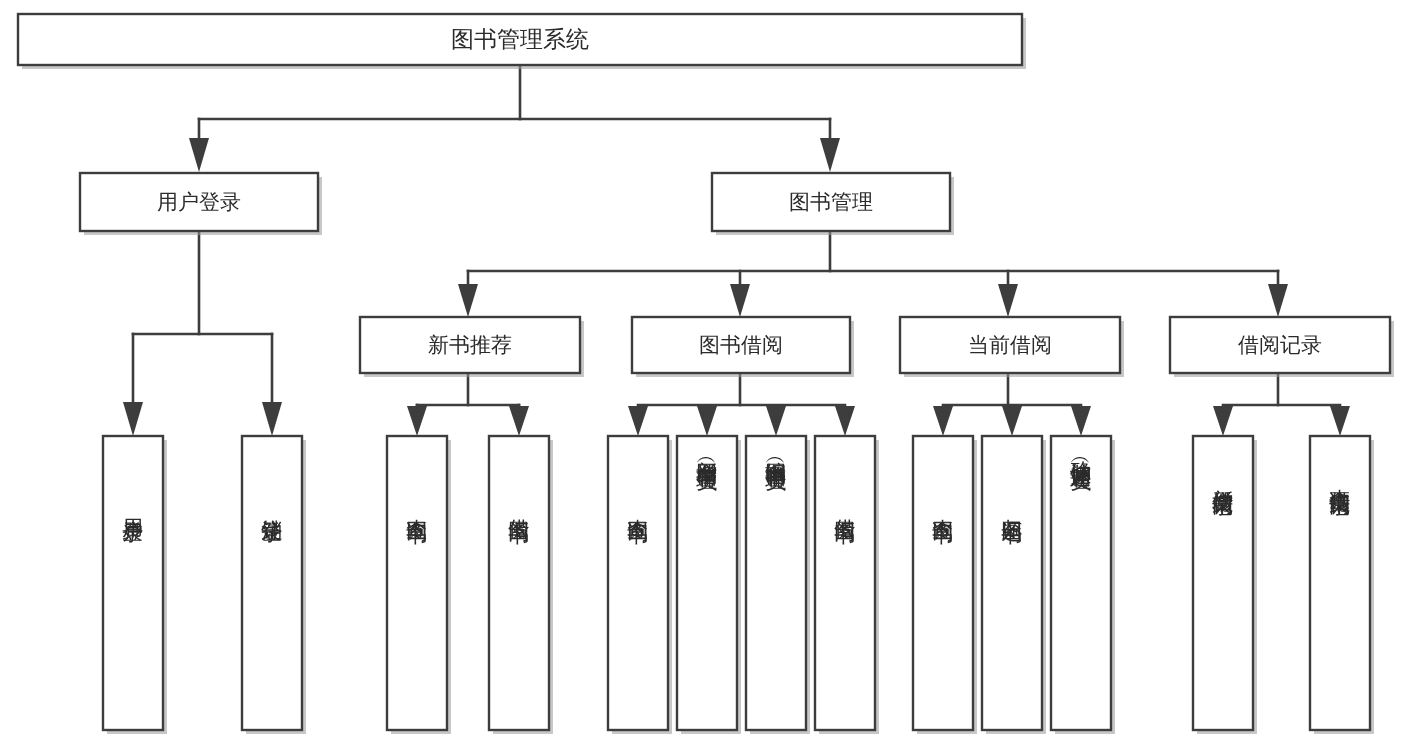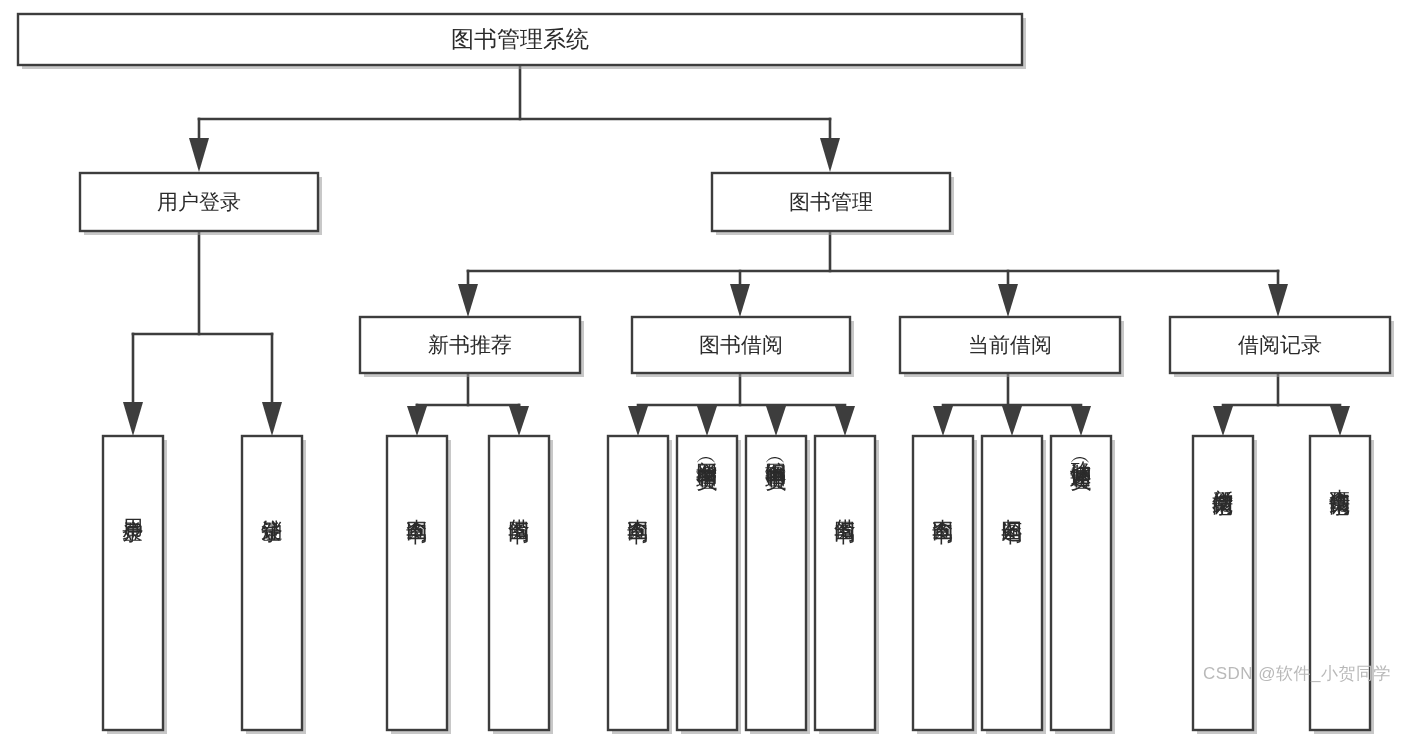--- a/index.html
+++ b/index.html
@@ -231,14 +231,13 @@
   <div class="vert-label-wrap" style="left:1051px; top:436px; width:60px; height:294px;">
     <span class="vert-label" style="margin-top:8px">确认归还（管理员）</span>
   </div>
   <div class="vert-label-wrap" style="left:1193px; top:436px; width:60px; height:294px;">
     <span class="vert-label" style="margin-top:36px">新增借阅记录</span>
   </div>
   <div class="vert-label-wrap" style="left:1310px; top:436px; width:60px; height:294px;">
     <span class="vert-label" style="margin-top:36px">查询借阅记录</span>
   </div>
 
-  <div id="watermark">CSDN @软件_小贺同学</div>
 </div>
 
 </body></html>

